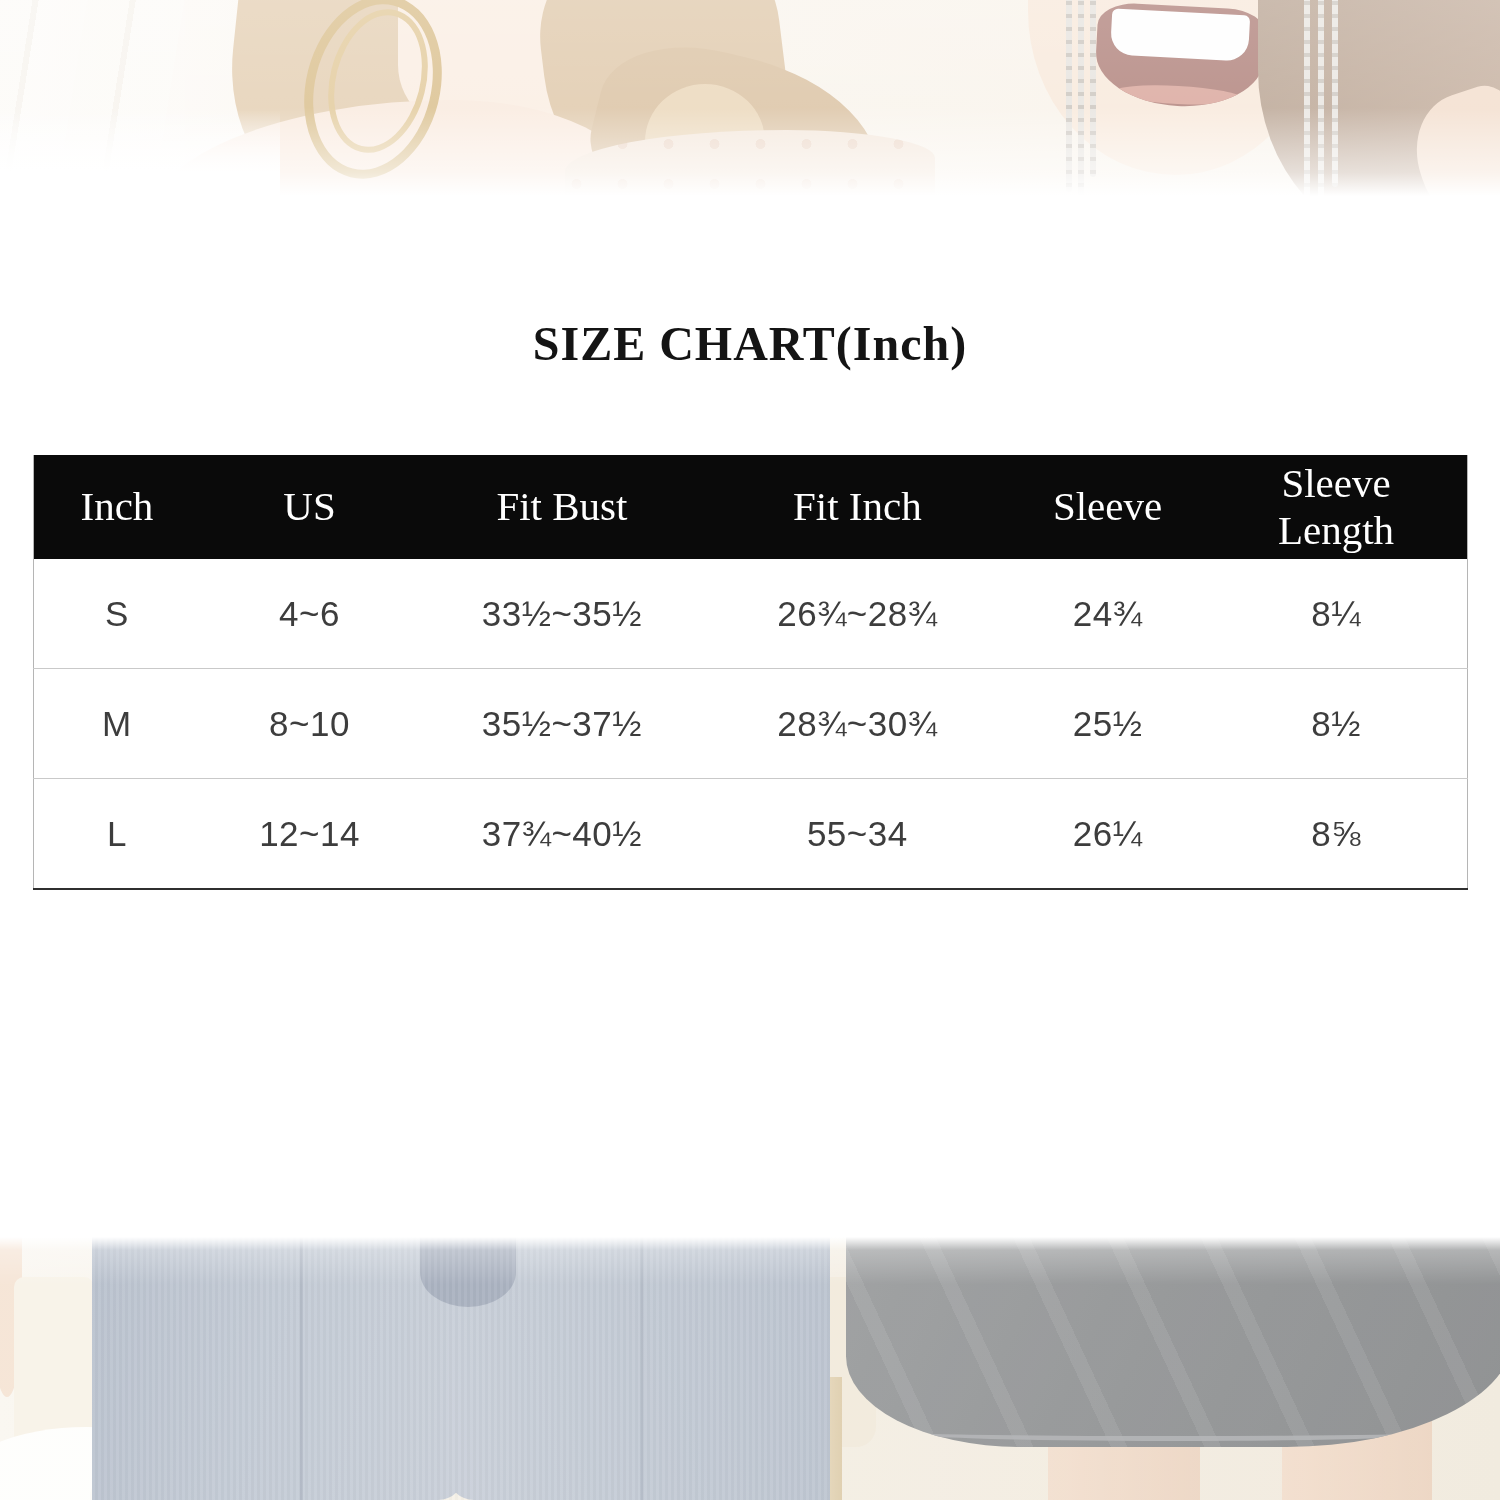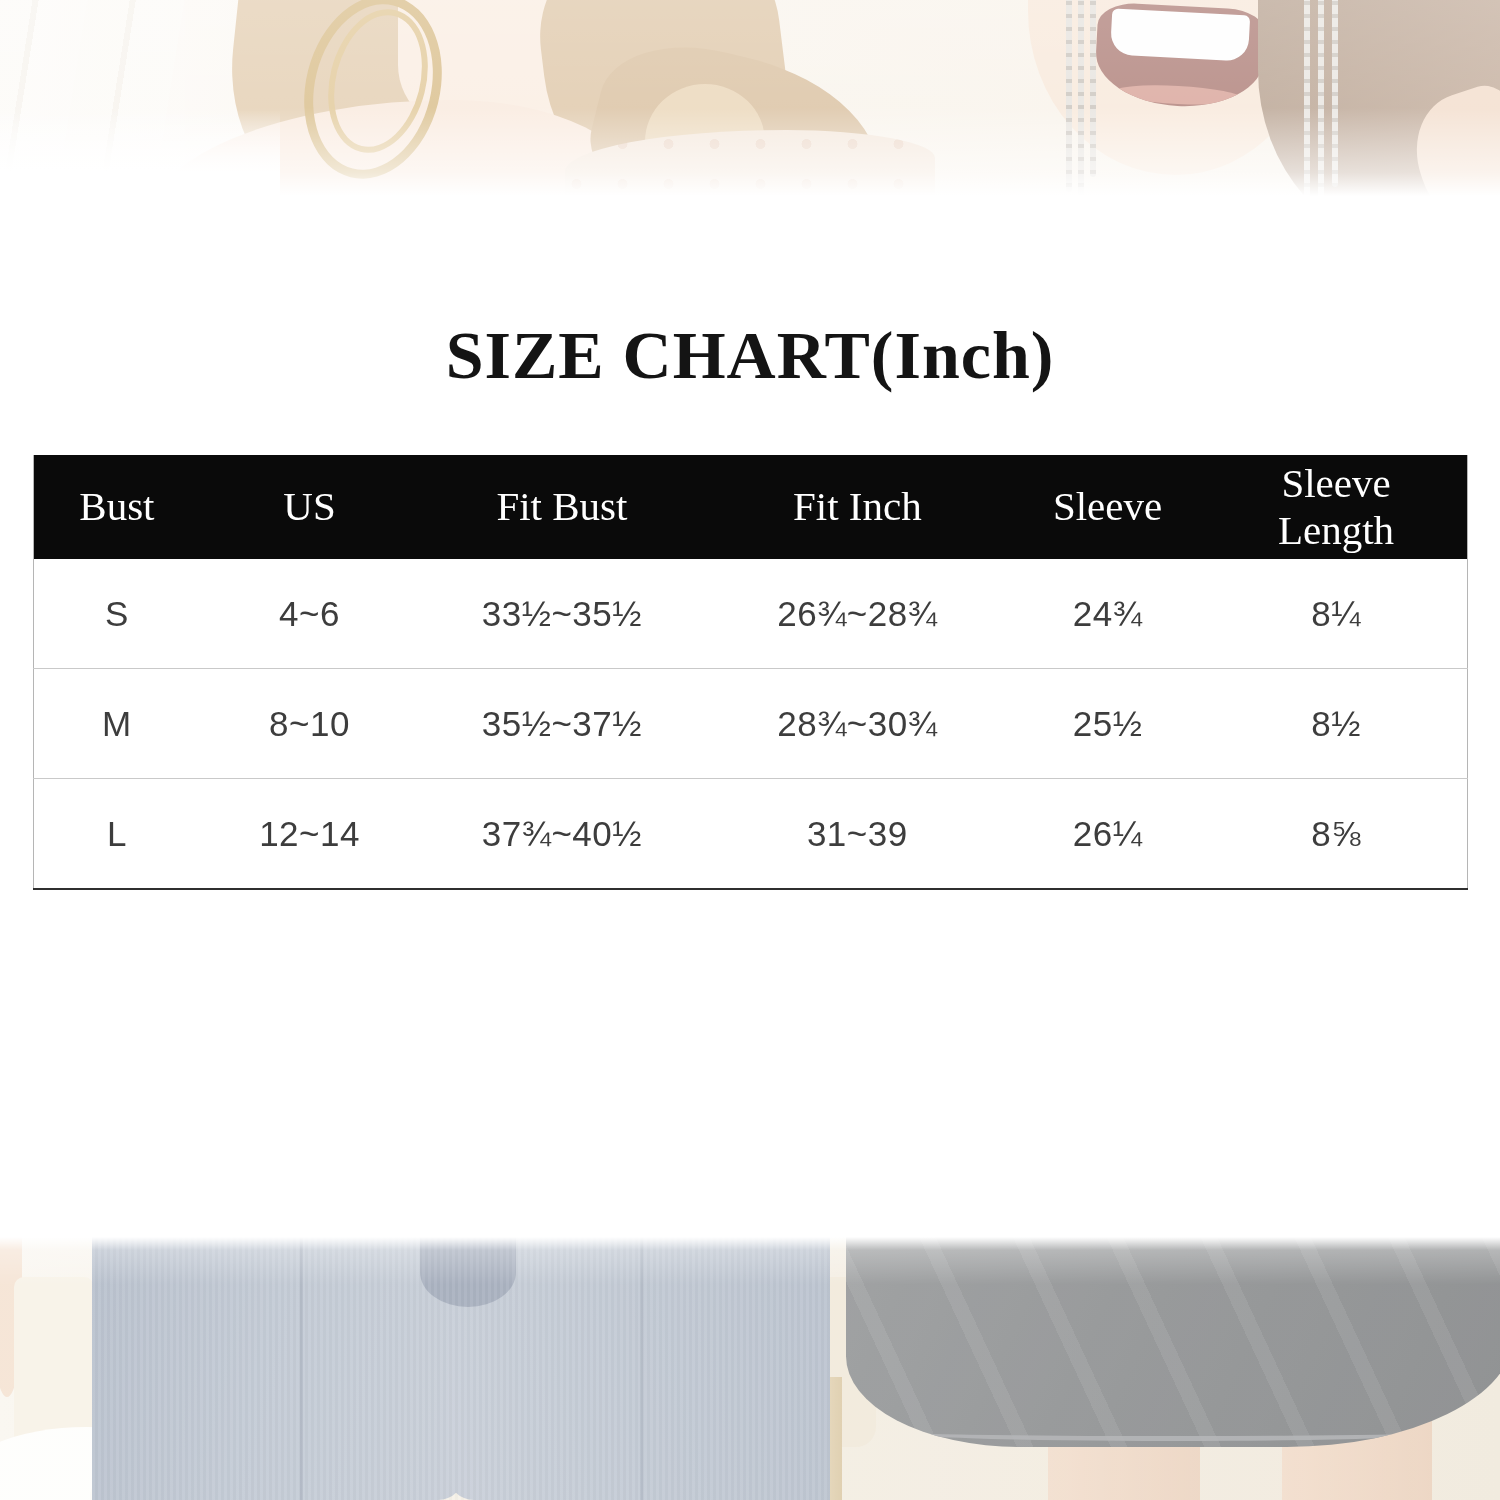--- a/index.html
+++ b/index.html
@@ -2,21 +2,21 @@
 <html style="--header-bg: #0a0a0a; --header-fg: #ffffff;"><head>
 <meta charset="utf-8">
 <style>
   html,body{margin:0;padding:0;background:#fff;}
   .page{position:relative;width:1500px;height:1500px;margin:0 auto;background:#fff;overflow:hidden;
         font-family:"Liberation Sans","DejaVu Sans",sans-serif;}
   .s{position:absolute;}
   .strip{position:absolute;left:0;width:1500px;overflow:hidden;}
   .title{position:absolute;top:316px;left:0;width:100%;text-align:center;
          font-family:"Liberation Serif","DejaVu Serif",serif;font-weight:700;
-         font-size:68px;letter-spacing:1px;color:#141414;}
+         font-size:48px;letter-spacing:1px;color:#141414;}
   table.size-chart{position:absolute;left:33px;top:455px;width:1435px;
                    border-collapse:collapse;table-layout:fixed;
                    border-left:1px solid #b5b5b5;border-right:1px solid #b5b5b5;
                    border-bottom:2px solid #2f2f2f;background:#fff;}
   table.size-chart th{background:var(--header-bg,#0a0a0a);color:var(--header-fg,#fff);
                       font-family:"Liberation Serif","DejaVu Serif",serif;font-weight:400;
                       font-size:41px;line-height:1.15;height:104px;text-align:center;
                       vertical-align:middle;padding:0 22px;}
   table.size-chart td{height:107px;text-align:center;vertical-align:middle;
                       font-size:35px;color:#3d3d3d;letter-spacing:.5px;background:#fff;}
@@ -62,21 +62,21 @@
     <colgroup>
       <col style="width:11.6%">
         <col style="width:15.3%">
         <col style="width:19.9%">
       <col style="width:21.3%">
         <col style="width:13.6%">
         <col style="width:18.3%">
     </colgroup>
     <thead>
       <tr>
-        <th>Bust</th>
+        <th>Inch</th>
         <th>US</th>
         <th>Fit Bust</th>
         <th>Fit Inch</th>
         <th>Sleeve</th>
         <th>Sleeve Length</th>
       </tr>
     </thead>
     <tbody>
       <tr>
         <td>S</td>
@@ -91,21 +91,21 @@
         <td>8~10</td>
         <td>35½~37½</td>
         <td>28¾~30¾</td>
         <td>25½</td>
         <td>8½</td>
       </tr>
       <tr>
         <td>L</td>
         <td>12~14</td>
         <td>37¾~40½</td>
-        <td>31~39</td>
+        <td>55~34</td>
         <td>26¼</td>
         <td>8⅝</td>
       </tr>
     </tbody>
   </table>
 
   <div class="strip" style="top:1237px;height:263px;background:linear-gradient(90deg,#f7f2e9 0%,#f0e8d9 35%,#ece2d0 75%,#e9dfcc 100%);">
     <div class="s" style="left:-8px;top:0;width:30px;height:160px;background:#f0d6bf;border-radius:0 0 50% 50%;"></div>
     <div class="s" style="left:14px;top:40px;width:80px;height:223px;background:#f4ecdc;border-radius:10px;"></div>
     <div class="s" style="left:-40px;top:190px;width:230px;height:100px;background:#fefdfb;border-radius:55% 45% 0 0;"></div>

